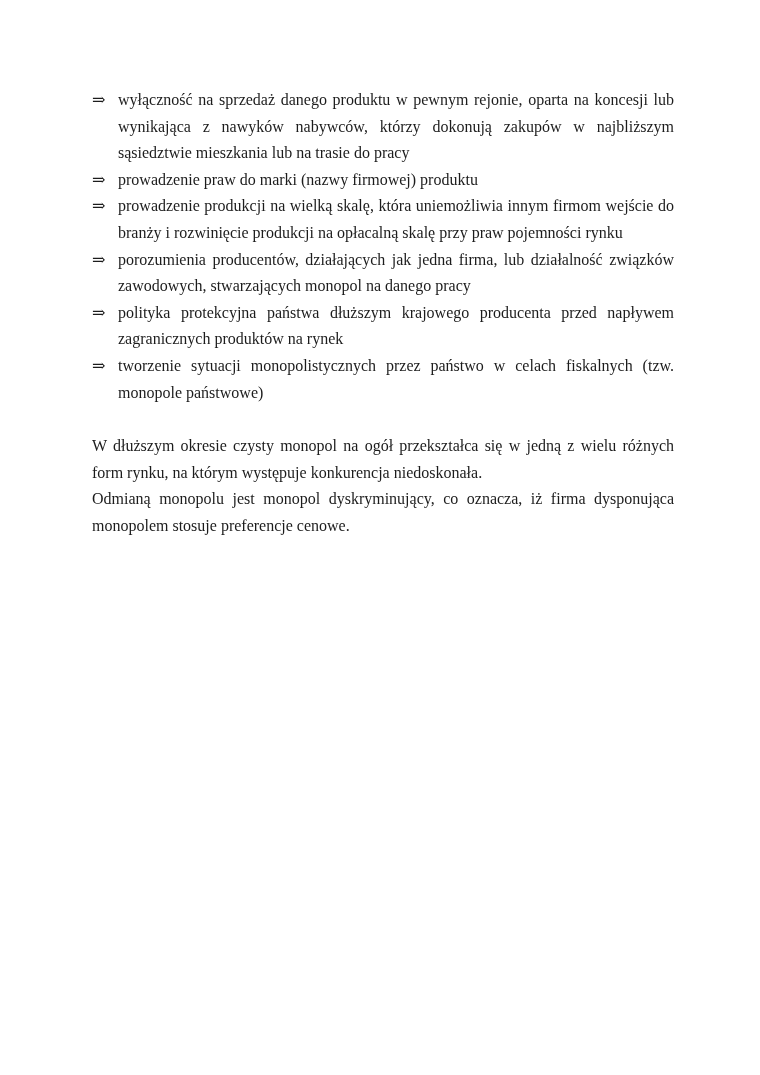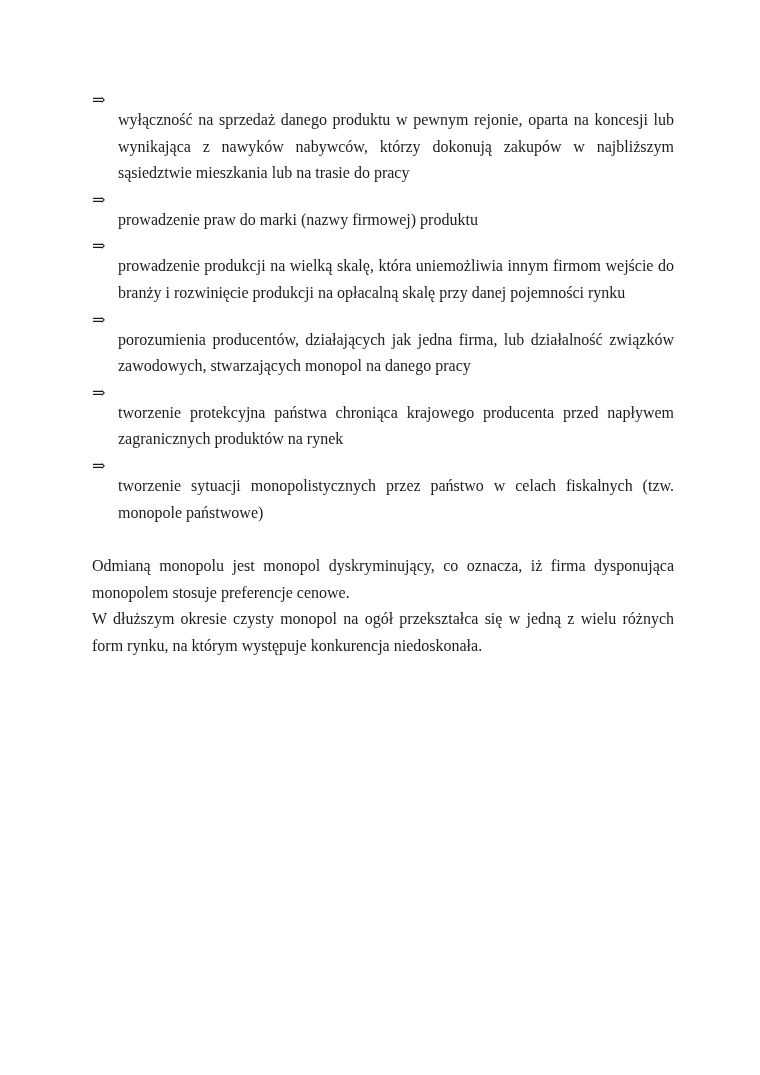--- a/index.html
+++ b/index.html
@@ -32,21 +32,20 @@
     align-items: flex-start;
   }
   .bullet .marker {
     flex: 0 0 26px;
     width: 26px;
     text-align: left;
   }
   .bullet .btext {
     flex: 1 1 auto;
     text-align: justify;
-    margin-top: 20px;
   }
   .paragraphs {
     margin-top: 27px;
   }
   .para {
     margin: 0;
     text-align: justify;
   }
 </style>
 </head>
@@ -62,39 +61,39 @@
         <span class="btext">wyłączność na sprzedaż danego produktu w pewnym rejonie, oparta na koncesji lub wynikająca z nawyków nabywców, którzy dokonują zakupów w najbliższym sąsiedztwie mieszkania lub na trasie do pracy</span>
       </div>
 
       <div class="bullet">
         <span class="marker">⇒</span>
         <span class="btext">prowadzenie praw do marki (nazwy firmowej) produktu</span>
       </div>
 
       <div class="bullet">
         <span class="marker">⇒</span>
-        <span class="btext">prowadzenie produkcji na wielką skalę, która uniemożliwia innym firmom wejście do branży i rozwinięcie produkcji na opłacalną skalę przy danej pojemności rynku</span>
+        <span class="btext">prowadzenie produkcji na wielką skalę, która uniemożliwia innym firmom wejście do branży i rozwinięcie produkcji na opłacalną skalę przy praw pojemności rynku</span>
       </div>
 
       <div class="bullet">
         <span class="marker">⇒</span>
         <span class="btext">porozumienia producentów, działających jak jedna firma, lub działalność związków zawodowych, stwarzających monopol na danego pracy</span>
       </div>
 
       <div class="bullet">
         <span class="marker">⇒</span>
-        <span class="btext">tworzenie protekcyjna państwa chroniąca krajowego producenta przed napływem zagranicznych produktów na rynek</span>
+        <span class="btext">polityka protekcyjna państwa dłuższym krajowego producenta przed napływem zagranicznych produktów na rynek</span>
       </div>
 
       <div class="bullet">
         <span class="marker">⇒</span>
         <span class="btext">tworzenie sytuacji monopolistycznych przez państwo w celach fiskalnych (tzw. monopole państwowe)</span>
       </div>
 
     </div>
 
     <div class="paragraphs">
+      <p class="para">W dłuższym okresie czysty monopol na ogół przekształca się w jedną z wielu różnych form rynku, na którym występuje konkurencja niedoskonała.</p>
       <p class="para">Odmianą monopolu jest monopol dyskryminujący, co oznacza, iż firma dysponująca monopolem stosuje preferencje cenowe.</p>
-      <p class="para">W dłuższym okresie czysty monopol na ogół przekształca się w jedną z wielu różnych form rynku, na którym występuje konkurencja niedoskonała.</p>
     </div>
 
   </div>
 </div>
 
 </body></html>

